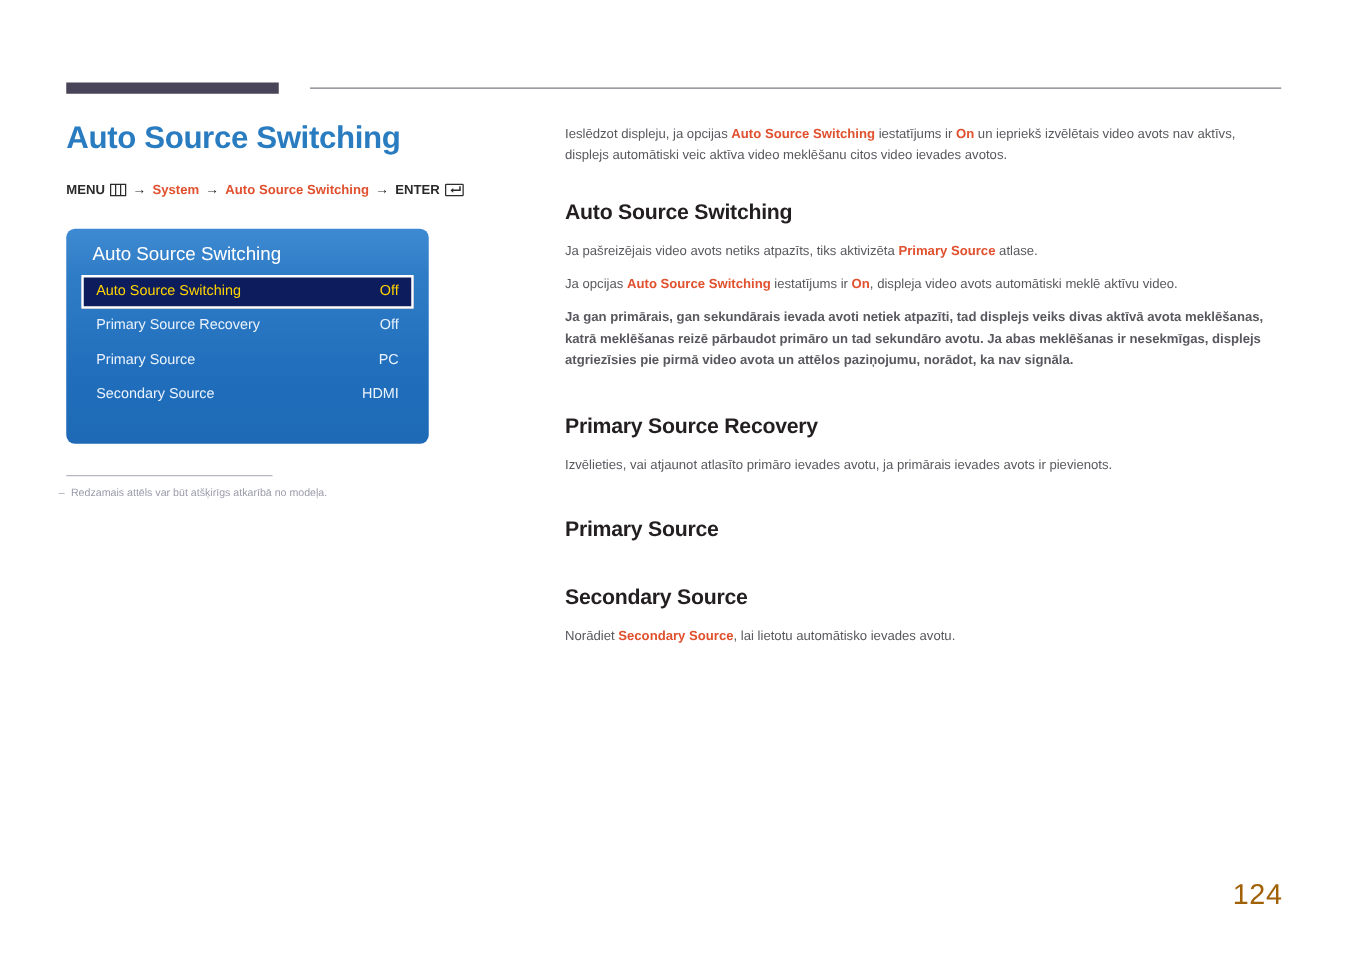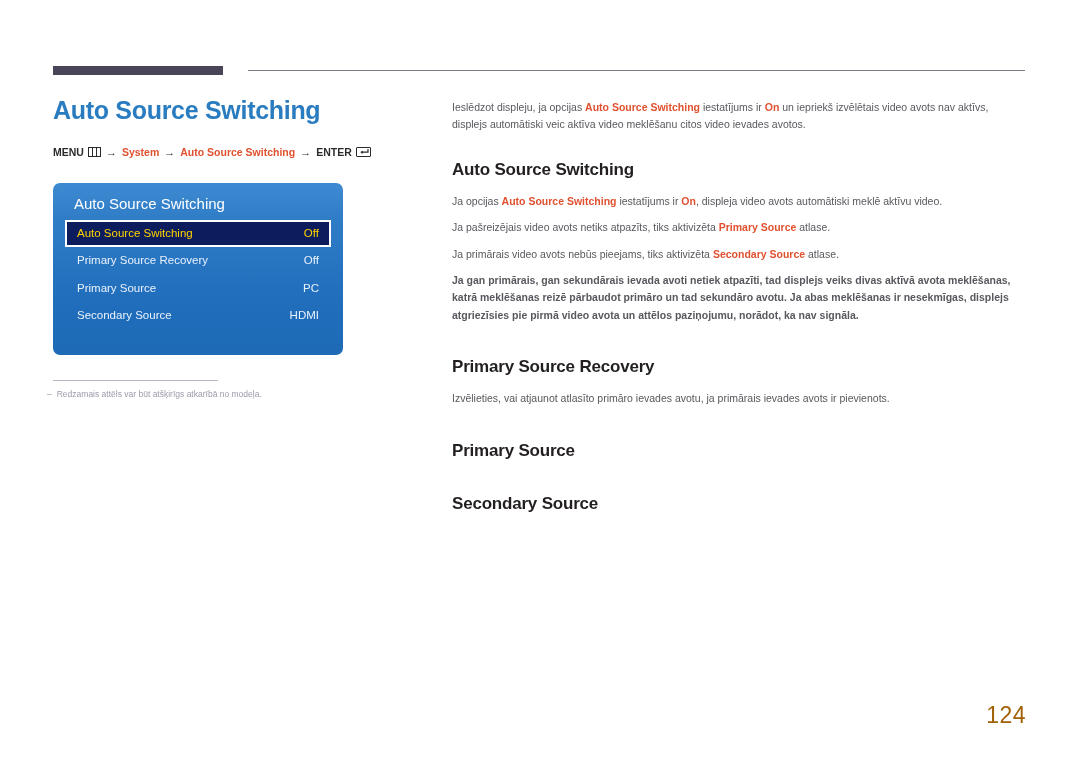--- a/index.html
+++ b/index.html
@@ -264,32 +264,32 @@
 </div>
 
 <div class="right-col">
 
   <p class="intro">
     <span>Ieslēdzot displeju, ja opcijas </span><span class="hl">Auto Source Switching</span><span> iestatījums ir </span><span class="hl">On</span><span> un iepriekš izvēlētais video avots nav aktīvs, displejs automātiski veic aktīva video meklēšanu citos video ievades avotos.</span>
   </p>
 
   <h2 class="sec-heading">Auto Source Switching</h2>
   <p class="body-line">
+    <span>Ja pašreizējais video avots netiks atpazīts, tiks aktivizēta </span><span class="hl">Primary Source</span><span> atlase.</span>
+  </p>
+  <p class="body-line">
     <span>Ja opcijas </span><span class="hl">Auto Source Switching</span><span> iestatījums ir </span><span class="hl">On</span><span>, displeja video avots automātiski meklē aktīvu video.</span>
-  </p>
-  <p class="body-line">
-    <span>Ja pašreizējais video avots netiks atpazīts, tiks aktivizēta </span><span class="hl">Primary Source</span><span> atlase.</span>
-  </p>
-  <p class="body-line">
-    <span>Ja primārais video avots nebūs pieejams, tiks aktivizēta </span><span class="hl">Secondary Source</span><span> atlase.</span>
   </p>
   <p class="body-para">Ja gan primārais, gan sekundārais ievada avoti netiek atpazīti, tad displejs veiks divas aktīvā avota meklēšanas, katrā meklēšanas reizē pārbaudot primāro un tad sekundāro avotu. Ja abas meklēšanas ir nesekmīgas, displejs atgriezīsies pie pirmā video avota un attēlos paziņojumu, norādot, ka nav signāla.</p>
 
   <h2 class="sec-heading gap">Primary Source Recovery</h2>
   <p class="body-line">Izvēlieties, vai atjaunot atlasīto primāro ievades avotu, ja primārais ievades avots ir pievienots.</p>
 
   <h2 class="sec-heading gap">Primary Source</h2>
 
   <h2 class="sec-heading gap">Secondary Source</h2>
+  <p class="body-line">
+    <span>Norādiet </span><span class="hl">Secondary Source</span><span>, lai lietotu automātisko ievades avotu.</span>
+  </p>
 
 </div>
 
 <div class="page-num">124</div>
 
 </body></html>

